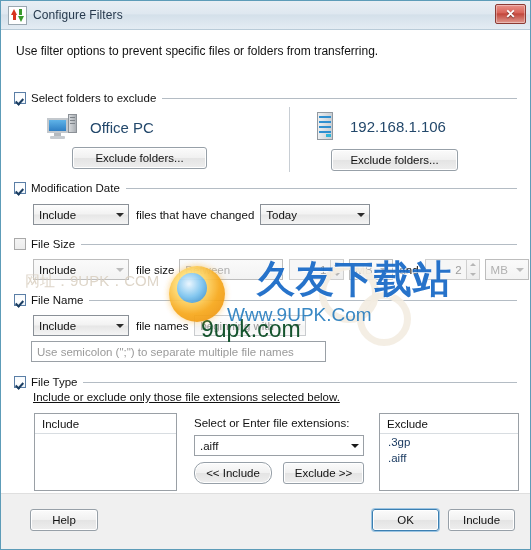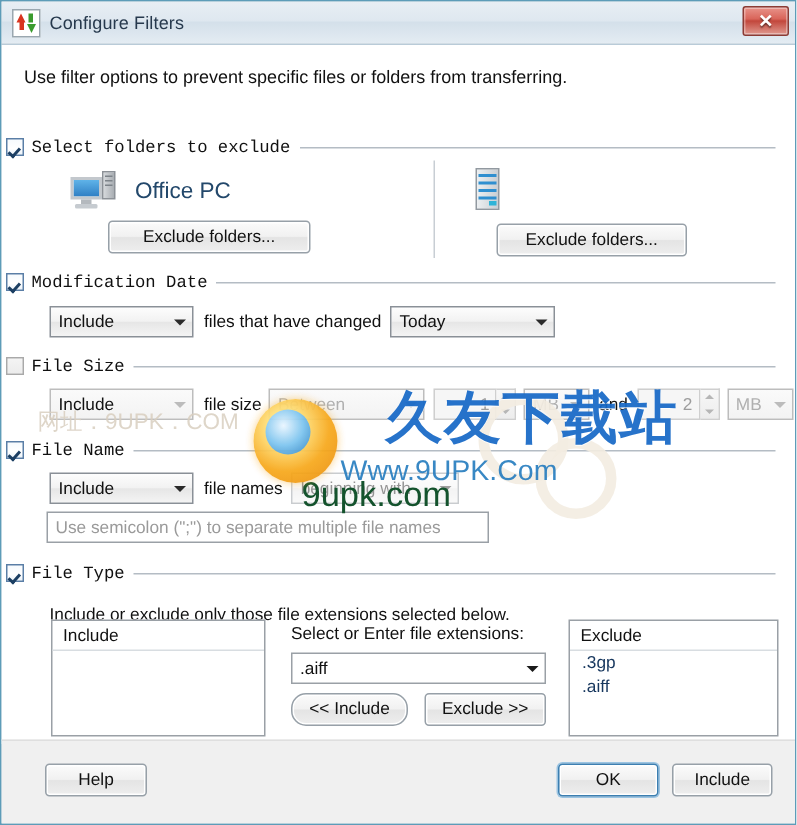--- a/index.html
+++ b/index.html
@@ -110,23 +110,22 @@
     position: absolute;
     left: 15px;
     top: 14px;
     font-size: 12px;
     color: #111;
   }
 
   
   .group {
     position: absolute;
-    left: 3px;
+    left: 13px;
     right: 13px;
-    font-family: Liberation Mono, monospace;
   }
   .group-head {
     display: flex;
     align-items: center;
     height: 14px;
   }
   .grp-label {
     font-size: 11.5px;
     color: #111;
     padding: 0 6px 0 5px;
@@ -495,20 +494,21 @@
     <div style="position:absolute; left:313px; top:82px;">
       <div class="row">
         <div class="srv-icon">
           <span class="body"></span>
           <span class="bar" style="top:4px;"></span>
           <span class="bar" style="top:9px;"></span>
           <span class="bar" style="top:14px;"></span>
           <span class="bar" style="top:19px;"></span>
           <span class="led"></span>
         </div>
+        <div class="machine-name" style="margin-left:14px;">192.168.1.106</div>
       </div>
       <div class="btn" style="width:127px; margin:9px 0 0 17px;">Exclude folders...</div>
     </div>
 
     <div class="group" style="top:151px;">
       <div class="group-head">
         <div class="cb checked"></div>
         <div class="grp-label">Modification Date</div>
         <div class="grp-rule"></div>
       </div>
@@ -618,21 +618,21 @@
     </div>
 
     <div class="group" style="top:345px;">
       <div class="group-head">
         <div class="cb checked"></div>
         <div class="grp-label">File Type</div>
         <div class="grp-rule"></div>
       </div>
     </div>
 
-    <div class="label" style="position:absolute; left:32px; top:374px;">Include or exclude only those file extensions selected below.</div>
+    <div class="label" style="position:absolute; left:32px; top:361px;text-decoration:underline;">Include or exclude only those file extensions selected below.</div>
 
     <div class="listbox" style="left:33px; top:383px; width:143px; height:78px; position:absolute;">
       <div class="lb-head">Include</div>
     </div>
 
     <div class="label" style="position:absolute; left:193px; top:387px;">Select or Enter file extensions:</div>
 
     <div class="combo flat" style="position:absolute; left:193px; top:405px; width:170px;">
       <span class="cval">.aiff</span>
       <span class="arrow">

